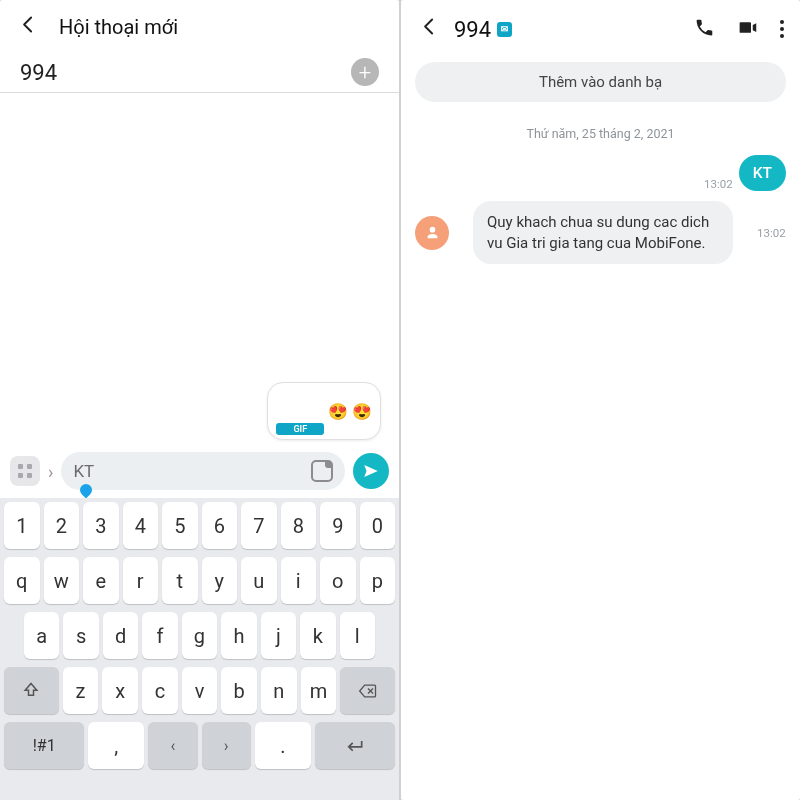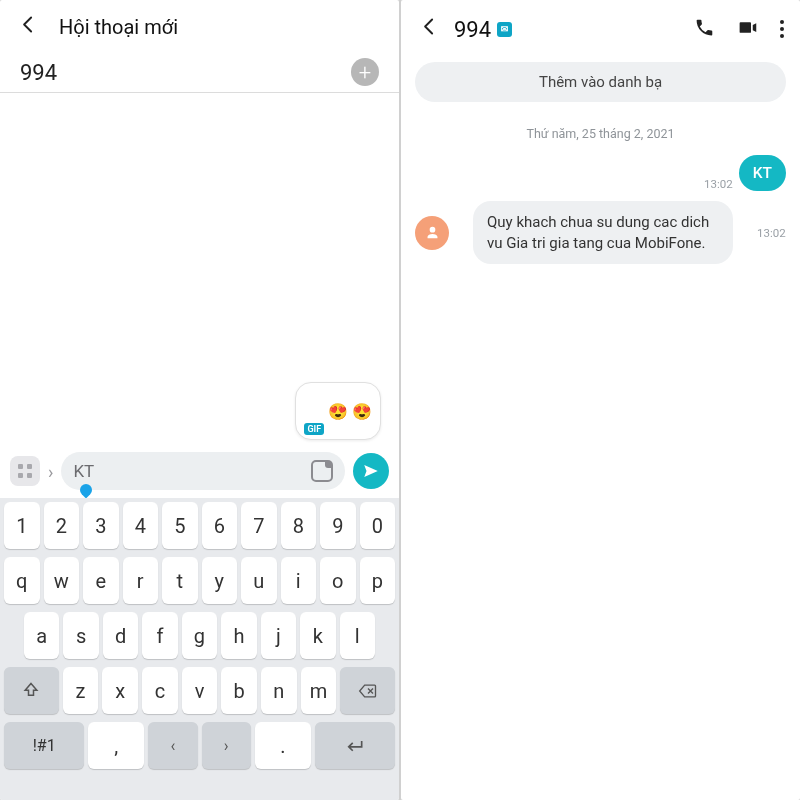--- a/index.html
+++ b/index.html
@@ -13,21 +13,21 @@
   .hdr-title { font-size: 20px; font-weight: 400; color: #111; }
 
   .recipient-row { display: flex; align-items: center; padding: 8px 20px 6px 20px; border-bottom: 1px solid #dcdcdc; margin: 0 0 0 0; }
   .recipient-input { flex: 1; font-size: 22px; color: #222; border: none; outline: none; }
   .plus-circle { width: 28px; height: 28px; border-radius: 50%; background: #b7b7b7; display: flex; align-items: center; justify-content: center; color: #fff; font-size: 22px; font-weight: 300; }
 
   .body-space { flex: 1; }
 
   
   .emoji-pill { position: absolute; right: 18px; bottom: 360px; background: #fff; border: 1px solid #e0e0e0; border-radius: 16px; padding: 4px 8px; display: flex; align-items: center; gap: 4px; font-size: 16px; box-shadow: 0 1px 3px rgba(0,0,0,.08); }
-  .emoji-pill .gif-badge { background:#0ea5c6; color:#fff; font-size:9px; padding:1px 3px; border-radius:3px; font-weight:600;margin-top:36px;}
+  .emoji-pill .gif-badge { background:#0ea5c6; color:#fff; font-size:9px; padding:1px 17px; border-radius:3px; font-weight:600;margin-top:36px;}
   
   .input-zone { position: absolute; left:0; right:0; bottom: 302px; display:flex; align-items:center; padding:6px 10px 8px 10px; gap:8px; background:#fff;}
   .grid-btn { width:30px; height:30px; border-radius:8px; background:#e7e7ea; display:flex; align-items:center; justify-content:center;}
   .grid-btn span{width:5px;height:5px;background:#a8a8ad;border-radius:1px;margin:1px;}
   .grid-inner{display:grid;grid-template-columns:repeat(2,1fr);gap:2px;}
   .chev { font-size:18px; color:#9a9a9e; }
   .msg-field { flex:1; background:#eceff1; border-radius:22px; display:flex; align-items:center; padding:8px 12px; gap:8px;}
   .msg-text { flex:1; font-size:17px; color:#6b6b6f; }
   .cursor-drop { position:absolute; left:78px; bottom:296px; width:16px; height:20px; }
   .cursor-drop::after{content:"";position:absolute;left:2px;top:0;width:12px;height:12px;background:#1aa3e8;border-radius:50% 50% 50% 0;transform:rotate(-45deg);}

